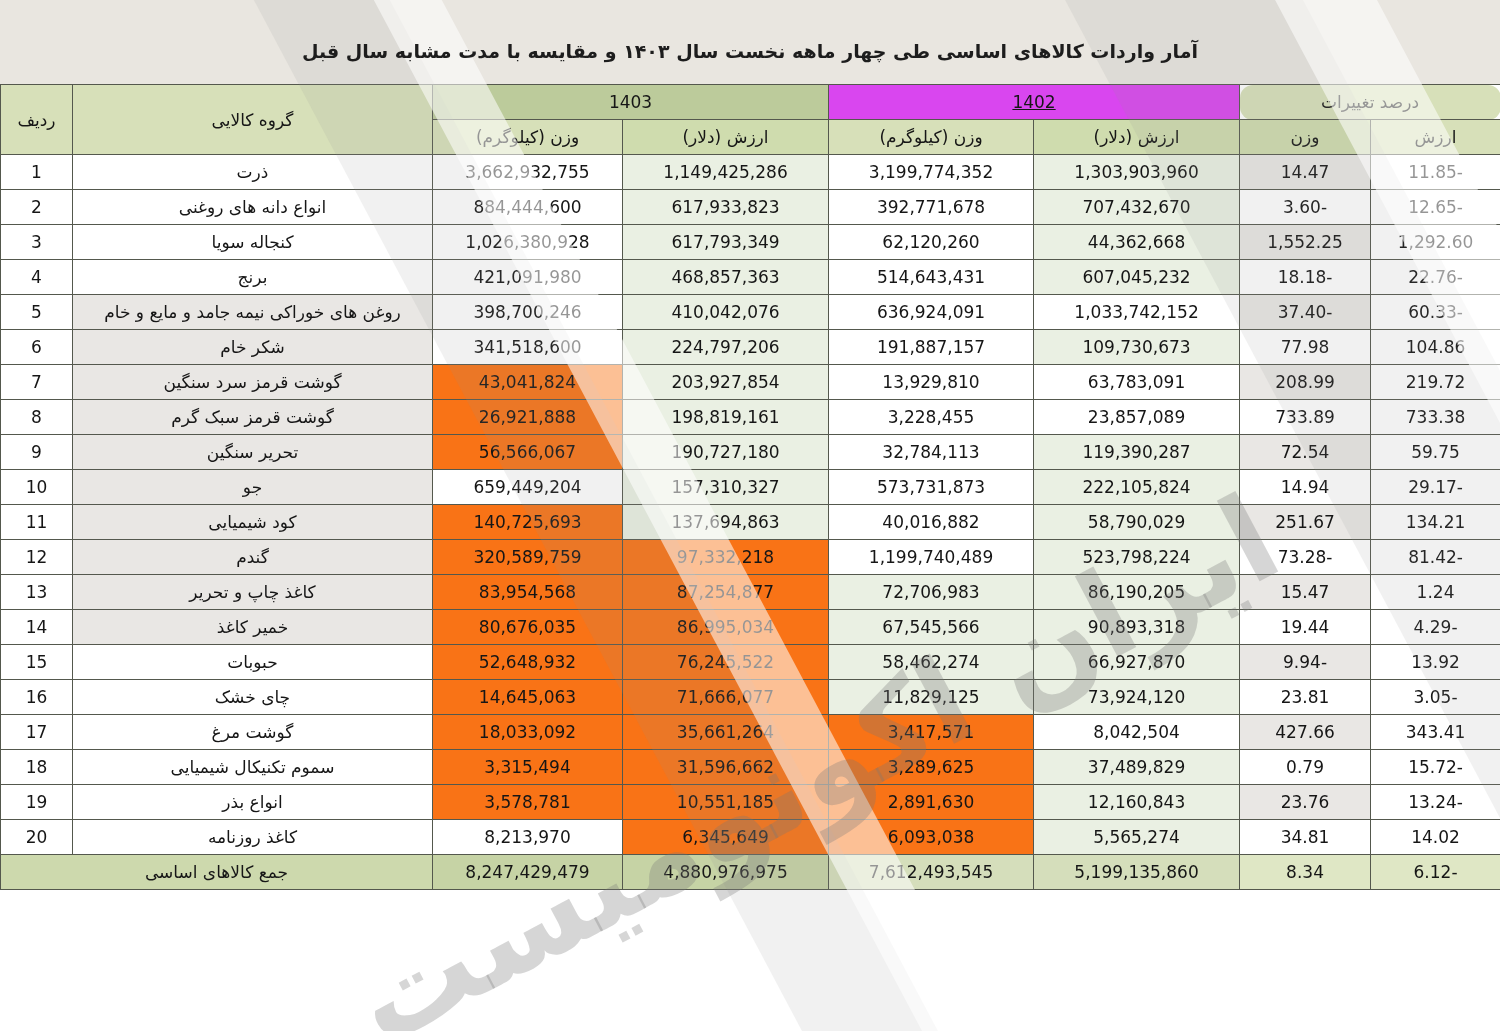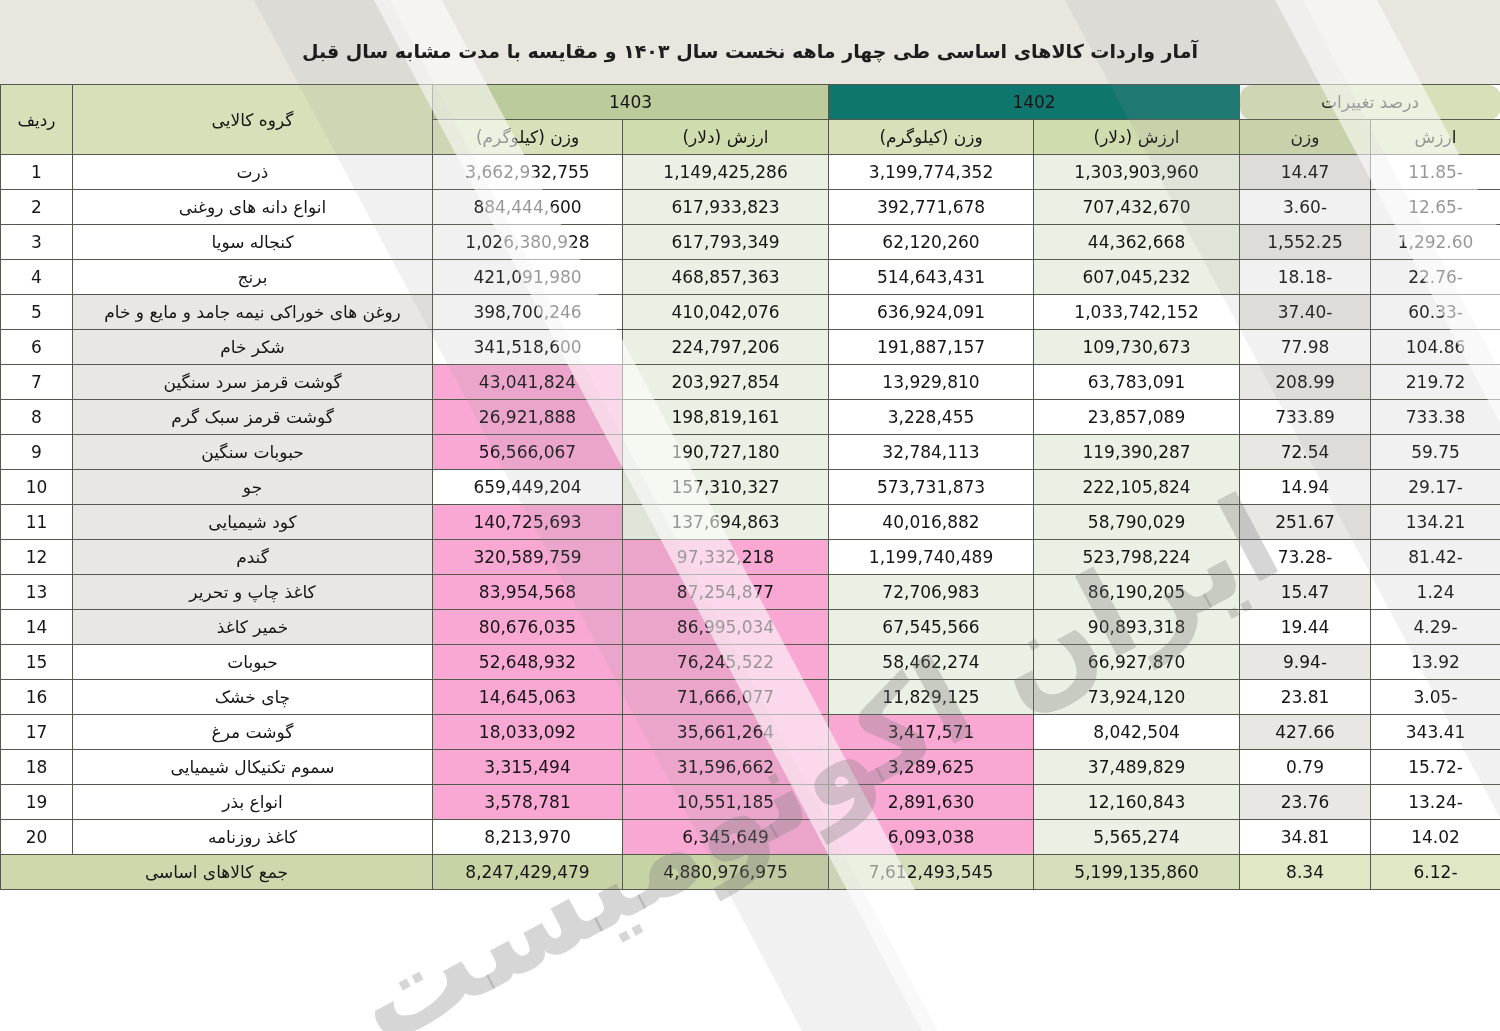--- a/index.html
+++ b/index.html
@@ -70,30 +70,30 @@
     color:#161616;
     font-weight:normal;
     height:35px;
     box-sizing:border-box;
     overflow:hidden;
     white-space:nowrap;
   }
 
   
   .h-pct     { background:#d7e0b9;border-radius:13px; }   
-  .h-1402    { background:#0f766e; }   
+  .h-1402    { background:#d946ef;text-decoration:underline; }   
   .h-1403    { background:#bccb9b; }   
   .h-sub-a   { background:#d7e0b9; }
   .h-sub-b   { background:#cfdcae;margin-top:28px; }
   .h-group   { background:#d7e0b9; }   
 
   
   .c-white  { background:#ffffff; }
   .c-green  { background:#eaf0e3; }
-  .c-peach  { background:#f9a8d4; }
+  .c-peach  { background:#f97316; }
   .c-gray   { background:#e9e7e4;margin-top:32px; }
 
   
   .total-row td{
     height:40px;
     font-size:17px;
   }
   .t-lite  { background:#dfe7c5; }
   .t-mid   { background:#d5debb; }
   .t-dark  { background:#c6d3a5; }
@@ -224,21 +224,21 @@
         <td class="c-gray col-name">گوشت قرمز سبک گرم</td>
         <td class="c-white col-idx">8</td>
       </tr>
       <tr>
         <td class="c-white">59.75</td>
         <td class="c-gray">72.54</td>
         <td class="c-green">119,390,287</td>
         <td class="c-white">32,784,113</td>
         <td class="c-green">190,727,180</td>
         <td class="c-peach">56,566,067</td>
-        <td class="c-gray col-name">حبوبات سنگین</td>
+        <td class="c-gray col-name">تحریر سنگین</td>
         <td class="c-white col-idx">9</td>
       </tr>
       <tr>
         <td class="c-white">-29.17</td>
         <td class="c-white">14.94</td>
         <td class="c-green">222,105,824</td>
         <td class="c-white">573,731,873</td>
         <td class="c-green">157,310,327</td>
         <td class="c-white">659,449,204</td>
         <td class="c-gray col-name">جو</td>

